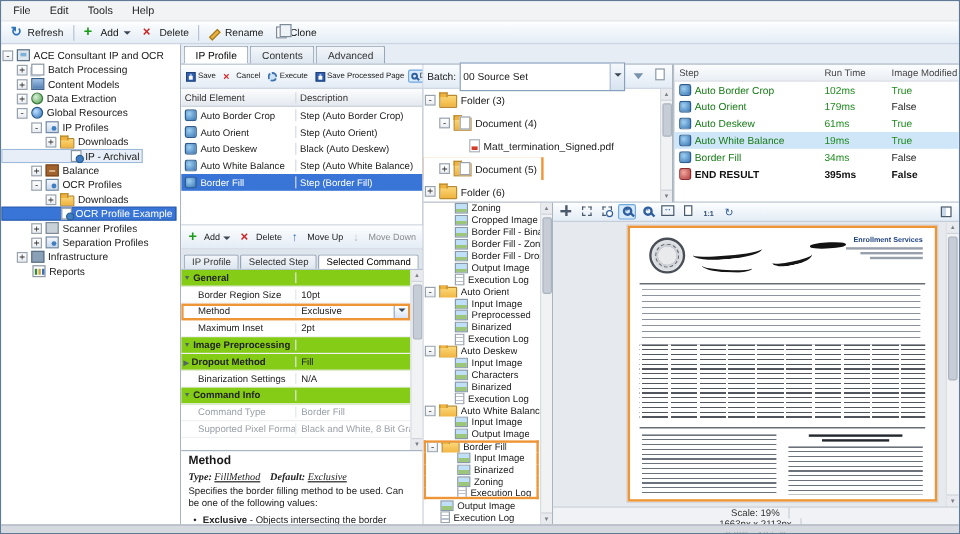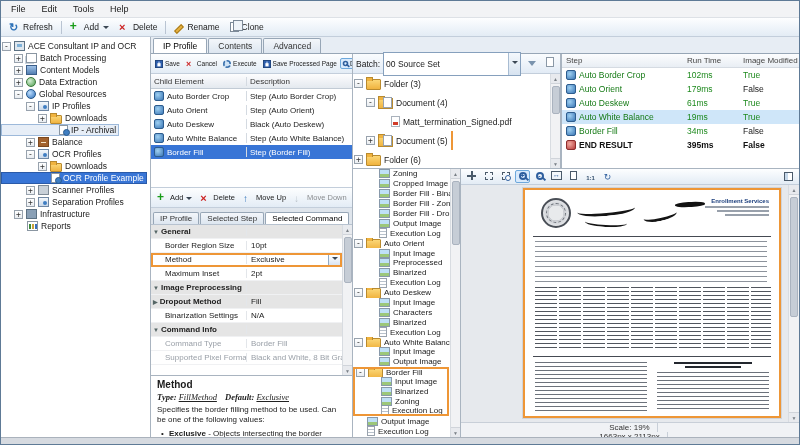--- a/index.html
+++ b/index.html
@@ -79,21 +79,21 @@
 .ct-c1{width:96px;padding:0 3px;border-right:1px solid #d4dae1;display:flex;align-items:center;gap:3px;overflow:hidden;white-space:nowrap;}
 .ct-c2{flex:1;padding:0 3px;overflow:hidden;white-space:nowrap;}
 .ct-row{display:flex;height:14px;align-items:center;color:#222;}
 .ct-row.sel{background:#3875d6;color:#fff;}
 .steps-toolbar{height:20px;background:linear-gradient(#fdfeff,#e3ecf5);border-bottom:1px solid #c3cedb;display:flex;align-items:center;font-size:7.5px;padding-left:2px;}
 .steps-toolbar .tb-btn{padding:1px 3px;gap:2px;}
 .prop-tabs{height:17px;background:#dfe5ec;border-bottom:1px solid #b7c2cf;display:flex;align-items:flex-end;padding-left:2px;}
 .prop-tabs .tab{font-size:8px;padding:1px 6px;}
 .prop-grid{height:150px;position:relative;background:#fff;font-size:8px;overflow:hidden;padding-right:10px;}
 .pg-row{display:flex;height:14px;align-items:center;border-bottom:1px solid #f0f1f3;position:relative;}
-.pg-row.pg-group{background:#e5e5e5;}
+.pg-row.pg-group{background:#84cc16;}
 .pg-row.pg-group .pg-name{font-weight:bold;padding-left:2px;width:auto;min-width:96px;}
 .pg-name{width:96px;padding-left:14px;border-right:1px solid #e3e6ea;color:#222;overflow:hidden;white-space:nowrap;display:flex;align-items:center;gap:2px;}
 .pg-value{flex:1;padding-left:4px;overflow:hidden;white-space:nowrap;}
 .pg-arrow{font-size:6px;color:#566;}
 .pg-row.disabled .pg-name,.pg-row.disabled .pg-value{color:#9aa0a8;}
 .pg-row.hl{outline:2px solid #ee9636;outline-offset:-2px;}
 .pg-drop{width:13px;height:12px;border:1px solid #8fa8c4;background:linear-gradient(#fff,#d9e4f2);display:flex;align-items:center;justify-content:center;margin-right:1px;}
 .pg-drop .caret{margin:0;}
 .help{flex:1;border-top:1px solid #a9b4c0;background:#fff;padding:3px 6px;overflow:hidden;}
 .help-title{font-weight:bold;font-size:10px;margin-bottom:2px;}

